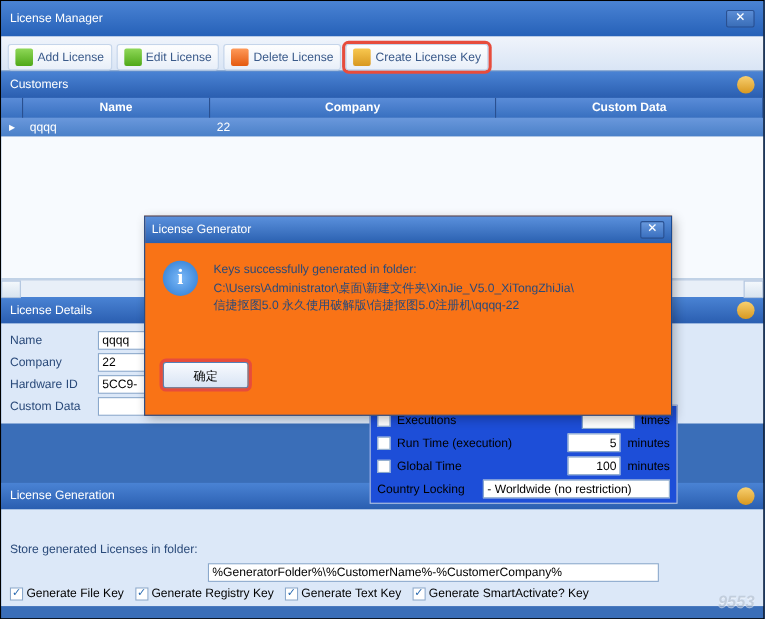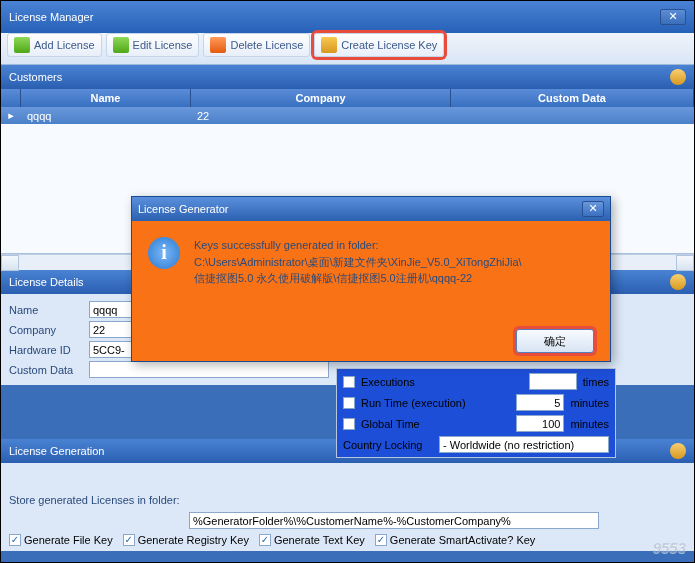--- a/index.html
+++ b/index.html
@@ -1,19 +1,19 @@
 <!DOCTYPE html>
 <html><head>
 <meta charset="utf-8">
 <style>
 *{box-sizing:border-box;margin:0;padding:0;font-family:Tahoma,Arial,sans-serif;font-size:11px}
 body{background:#3a6eb8;width:695px;height:563px;position:relative;overflow:hidden;border:1px solid #000}
 .titlebar{height:32px;background:linear-gradient(#4a83d4,#2661b8);color:#fff;padding:3px 8px;display:flex;justify-content:space-between;align-items:center;font-size:12px}
 .close-btn{width:26px;height:16px;background:linear-gradient(#5b8dd6,#3a6eb8);border:1px solid #2a5090;border-radius:2px;color:#fff;text-align:center;line-height:12px;cursor:pointer}
-.toolbar{background:linear-gradient(#f0f4fb,#d9e5f5);height:32px;display:flex;align-items:flex-start;padding:0 6px;gap:4px;border-bottom:1px solid #9db8d8}
+.toolbar{background:linear-gradient(#f0f4fb,#d9e5f5);height:32px;display:flex;align-items:flex-end;padding:0 6px;gap:4px;border-bottom:1px solid #9db8d8}
 .tbtn{display:flex;align-items:center;gap:4px;padding:3px 6px;border:1px solid #c5d5ea;border-radius:3px;background:linear-gradient(#fefefe,#e8eff9);color:#3a5a8a;cursor:pointer;height:24px}
 .tbtn.highlighted{box-shadow:0 0 0 3px #e74c3c}
 .ticon{width:16px;height:16px;display:inline-block;border-radius:2px}
 .ticon.add{background:linear-gradient(#8fd858,#4fa818)}
 .ticon.edit{background:linear-gradient(#8fd858,#4fa818)}
 .ticon.del{background:linear-gradient(#ff9a5a,#e45a10)}
 .ticon.key{background:linear-gradient(#f8c850,#d89820)}
 .section-hdr{background:linear-gradient(#4a83d4,#2a5eb0);color:#fff;font-weight:normal;padding:4px 8px;font-size:13px;display:flex;justify-content:space-between;align-items:center}
 .hdr-icon{width:16px;height:16px;background:linear-gradient(#f8d070,#d89820);border-radius:8px}
 .grid-head{background:linear-gradient(#5a8cd8,#3870c0);color:#fff;height:18px;display:flex}
@@ -39,21 +39,21 @@
 .gen-cb{display:flex;align-items:center;gap:3px}
 .gen-cb .cb{background:#fff;color:#2a6ab0}
 .watermark{position:absolute;right:8px;bottom:6px;color:#aeb9c8;font-size:15px;font-style:italic;font-weight:bold;opacity:.55;text-shadow:0 1px 0 #fff}
 
 .modal{position:absolute;left:130px;top:195px;width:480px;background:#f97316;border:1px solid #1a4a90;box-shadow:3px 3px 10px rgba(0,0,0,.3)}
 .modal-title{background:linear-gradient(#5a90dc,#2a60b0);color:#fff;height:24px;display:flex;align-items:center;justify-content:space-between;padding:0 6px;font-size:12px}
 .modal-close{width:22px;height:16px;background:linear-gradient(#6898dc,#3a70c0);border:1px solid #2a5090;border-radius:2px;text-align:center;line-height:12px;cursor:pointer}
 .modal-body{padding:16px 16px 16px 16px;display:flex;gap:14px;align-items:flex-start;min-height:100px}
 .info-ico{width:32px;height:32px;border-radius:16px;background:radial-gradient(#7ab8f8,#2a78d0);color:#fff;text-align:center;line-height:30px;font-size:20px;font-weight:bold;font-family:Georgia,serif}
 .modal-text{color:#2a4a7a;line-height:1.5}
-.modal-foot{display:flex;justify-content:flex-end;padding:8px 16px 8px}
+.modal-foot{display:flex;padding:8px 16px 24px}
 .ok-btn{width:78px;height:24px;border:1px solid #557fb8;background:linear-gradient(#f8faff,#d8e4f4);border-radius:3px;cursor:pointer;box-shadow:0 0 0 3px #e74c3c}
 </style>
 </head>
 <body>
 
 <div class="titlebar">
   <span>License Manager</span>
   <span class="close-btn">✕</span>
 </div>
 

